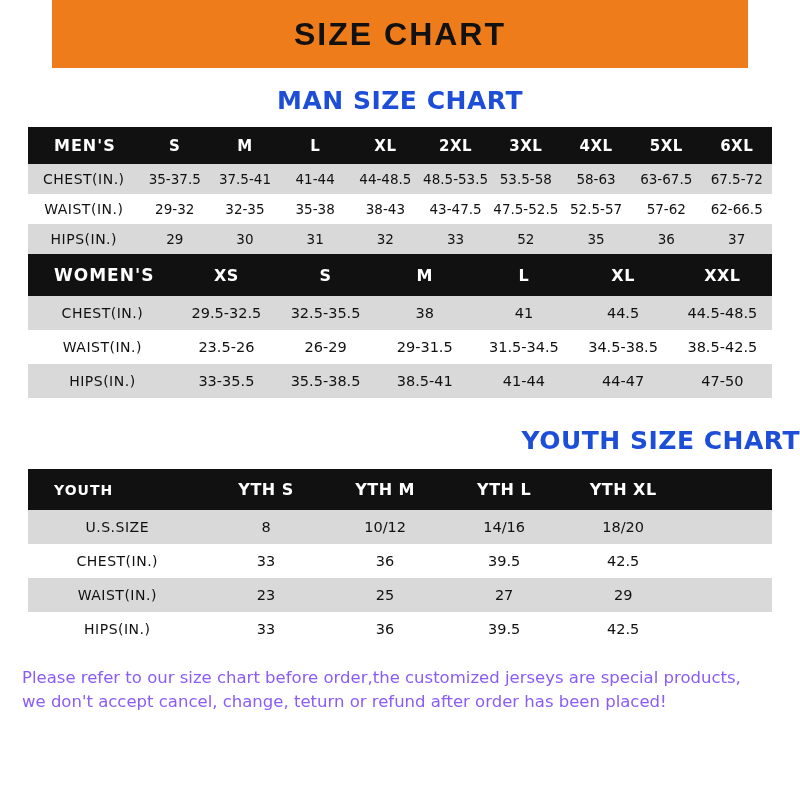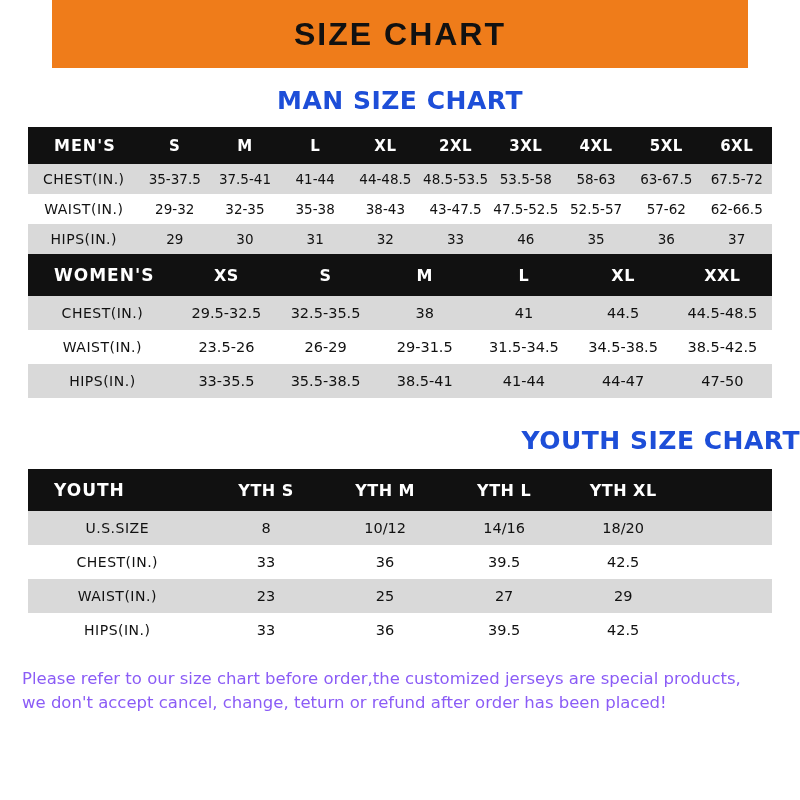--- a/index.html
+++ b/index.html
@@ -105,21 +105,21 @@
   table.chart tbody tr.plain td {
     background: #ffffff;
   }
 
   
   table.women thead th { font-size: 16px; padding: 11px 2px; }
   table.women thead th.rowhead { font-size: 17px; }
   table.women tbody td { font-size: 14.5px; padding: 9px 2px; }
 
   table.youth thead th { font-size: 16px; padding: 11px 2px; }
-  table.youth thead th.rowhead { font-size: 17px; margin-left: 30px; }
+  table.youth thead th.rowhead { font-size: 14px; margin-left: 30px; }
   table.youth tbody td { font-size: 14.5px; padding: 9px 2px; }
 
   
   .note {
     margin: 20px 22px 0 22px;
     color: #8b5cf6;
     font-family: "DejaVu Sans", sans-serif;
     font-size: 16.5px;
     line-height: 1.45;
     text-align: left;
@@ -189,21 +189,21 @@
           <td>57-62</td>
           <td>62-66.5</td>
         </tr>
         <tr class="alt">
           <td class="rowhead">HIPS(IN.)</td>
           <td>29</td>
           <td>30</td>
           <td>31</td>
           <td>32</td>
           <td>33</td>
-          <td>46</td>
+          <td>52</td>
           <td>35</td>
           <td>36</td>
           <td>37</td>
         </tr>
       </tbody>
     </table>
   </div>
 
   <div class="tbl-wrap">
     <table class="chart women">

